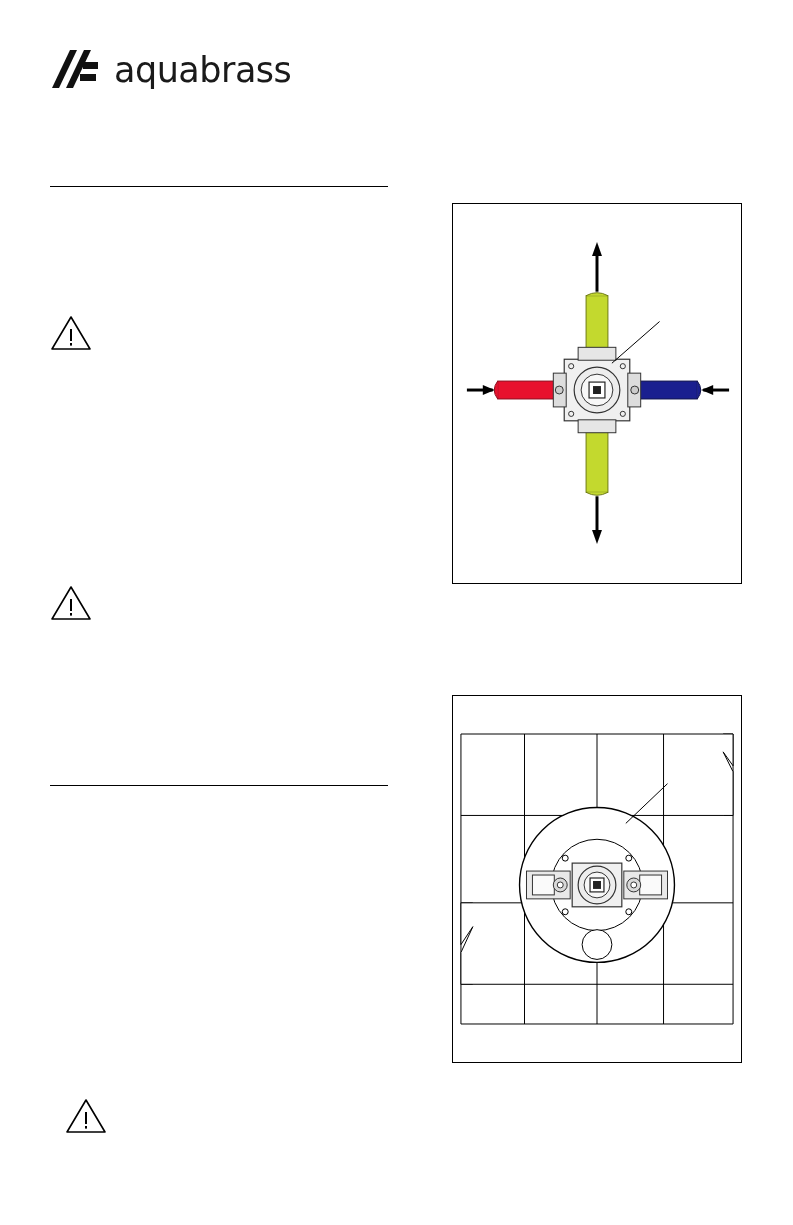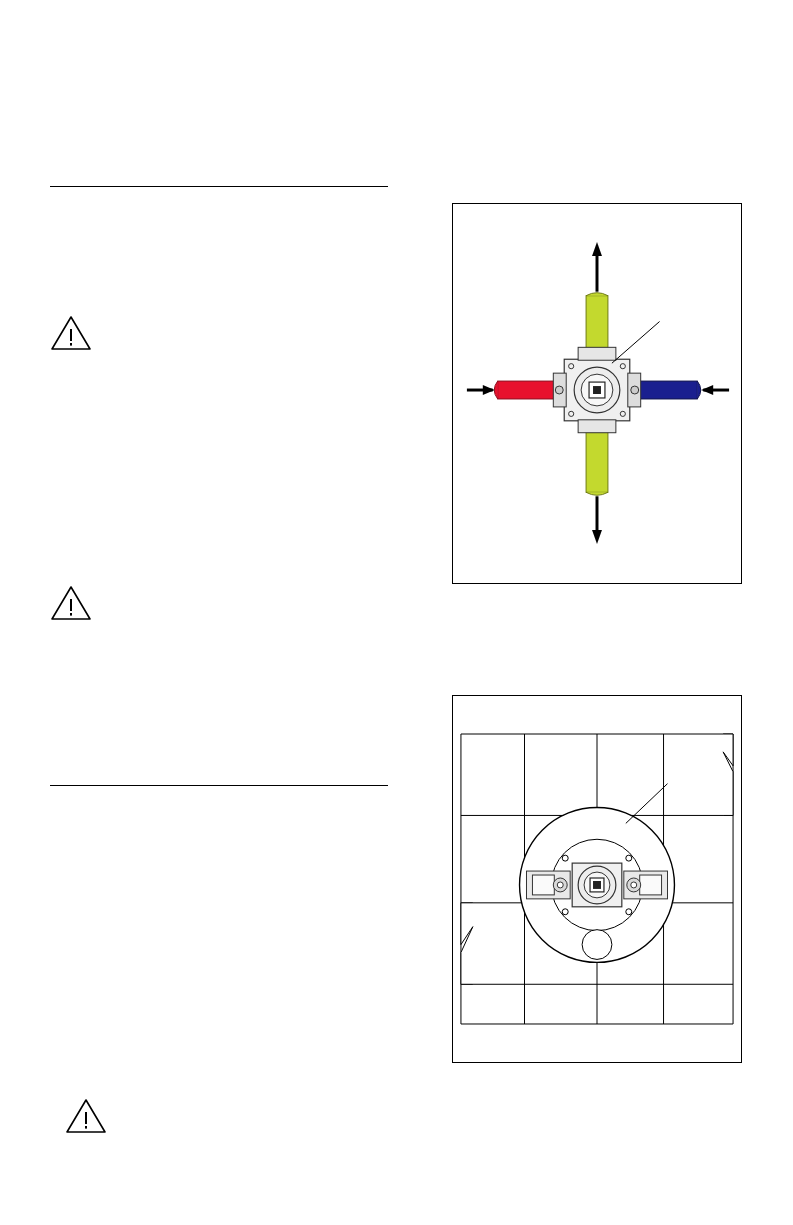--- a/index.html
+++ b/index.html
@@ -79,20 +79,31 @@
     width: 290px;
     height: 368px;
   }
   .figure svg { display: block; width: 100%; height: 100%; }
 </style>
 </head>
 <body>
 
 <div class="page">
 
+  <div class="logo-block">
+    <span class="logo-mark">
+      <svg viewBox="0 0 50 44" xmlns="http://www.w3.org/2000/svg">
+        <path d="M2 40 L20 2 L27 2 L9 40 Z" fill="#111111"></path>
+        <path d="M16 40 L34 2 L41 2 L23 40 Z" fill="#111111"></path>
+        <path d="M30 26 L46 26 L46 33 L30 33 Z" fill="#111111"></path>
+        <path d="M33 14 L48 14 L48 21 L33 21 Z" fill="#111111"></path>
+      </svg>
+    </span>
+    <span class="logo-word">aquabrass</span>
+  </div>
 
   <div class="rule" id="rule-1"></div>
   <div class="rule" id="rule-2"></div>
 
   <span class="warn" id="warn-1">
     <svg viewBox="0 0 42 36" xmlns="http://www.w3.org/2000/svg">
       <path d="M21 2 L40 34 L2 34 Z" fill="none" stroke="#000000" stroke-width="1.6" stroke-linejoin="round"></path>
       <rect x="20" y="14" width="2" height="12" fill="#000000"></rect>
       <rect x="20" y="28" width="2" height="2.6" fill="#000000"></rect>
     </svg>

